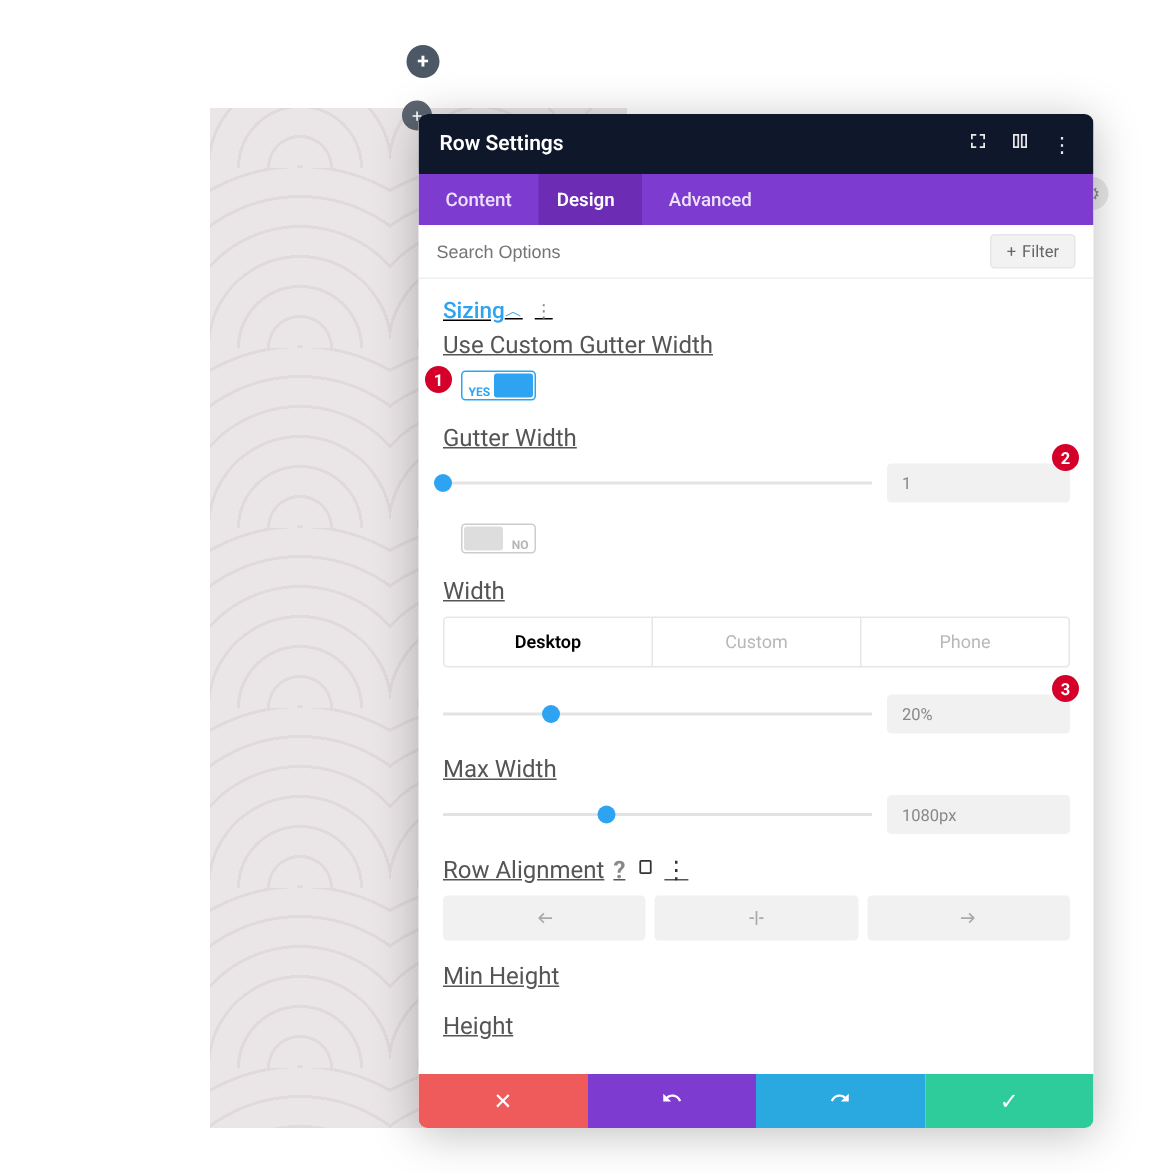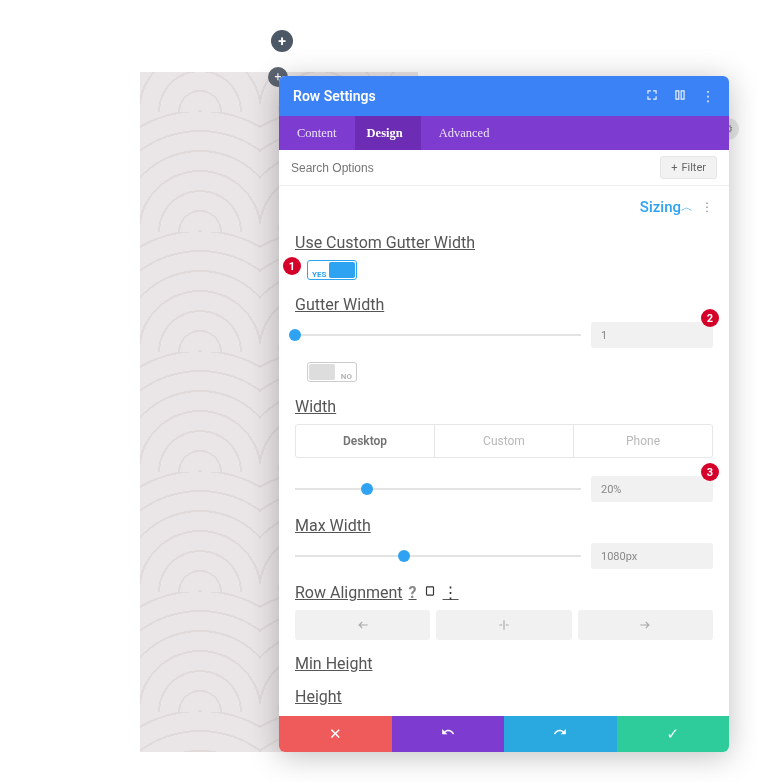--- a/index.html
+++ b/index.html
@@ -55,37 +55,36 @@
     width: 450px;
     height: 676px;
     background: #fff;
     box-shadow: 0 4px 30px rgba(0,0,0,.25);
     border-radius: 6px;
     overflow: hidden;
     display: flex;
     flex-direction: column;
   }
   .modal-header {
-    background: #3b82f6;
+    background: #0f172a;
     color: #fff;
     height: 40px;
     display: flex;
     align-items: center;
     padding: 4px 14px;
     justify-content: space-between;
   }
   .modal-title { font-size: 14px; font-weight: 600; }
   .header-icons { display: flex; gap: 14px; align-items: center; }
   .header-icons span { font-size: 14px; opacity: .9; }
   .tabs {
     background: #7e3bd0;
     display: flex;
     height: 34px;
     align-items: stretch;
-    font-family: Liberation Serif, serif;
   }
   .tab {
     color: #fff;
     font-size: 12.5px;
     padding: 0 18px;
     display: flex; align-items: center;
     font-weight: 500;
     opacity: .85;
   }
   .tab.active { background: #6c2cb3; font-weight: 600; opacity: 1; padding-left: 12px; }
@@ -117,22 +116,23 @@
     flex: 1;
     overflow-y: auto;
     padding: 12px 16px 16px 16px;
     position: relative;
   }
   .content::-webkit-scrollbar { width: 5px; }
   .content::-webkit-scrollbar-thumb { background: #6c2cb3; border-radius: 3px; }
   .section-head {
     display: flex;
     align-items: center;
-    justify-content: flex-end;
-    margin-bottom: 17px;
+    justify-content: flex-start;
+    margin-bottom: 4px;
+    text-decoration: underline;
   }
   .section-title { color: #2ea3f2; font-size: 15px; font-weight: 500; }
   .section-controls { display: flex; align-items: center; gap: 8px; color: #2ea3f2; font-size: 12px; }
   .more-vert { color: #888; }
   .field { margin-bottom: 14px; position: relative; }
   .field-label { font-size: 16px; color: #555; margin-bottom: 8px; display: flex; align-items: center; gap: 6px; text-decoration: underline; }
   .toggle {
     width: 50px; height: 20px;
     border: 1.5px solid #2ea3f2;
     border-radius: 3px;
@@ -187,21 +187,21 @@
     margin-bottom: 18px;
   }
   .dtab {
     flex: 1;
     display: flex; align-items: center; justify-content: center;
     font-size: 12px;
     color: #b8b8b8;
     border-right: 1px solid #e6e6e6;
   }
   .dtab:last-child { border-right: none; }
-  .dtab.active { color: #737373; font-weight: 600; }
+  .dtab.active { color: #000000; font-weight: 600; }
   .align-opts {
     display: flex; gap: 6px; height: 30px;
   }
   .align-opt {
     flex: 1;
     background: #f1f1f1;
     border-radius: 3px;
     display: flex; align-items: center; justify-content: center;
     color: #aaa; font-size: 12px;
   }

